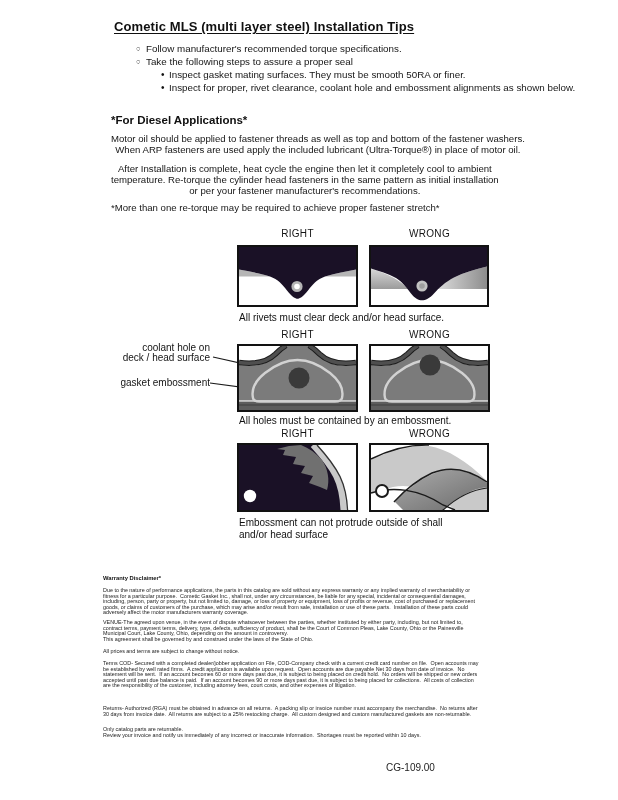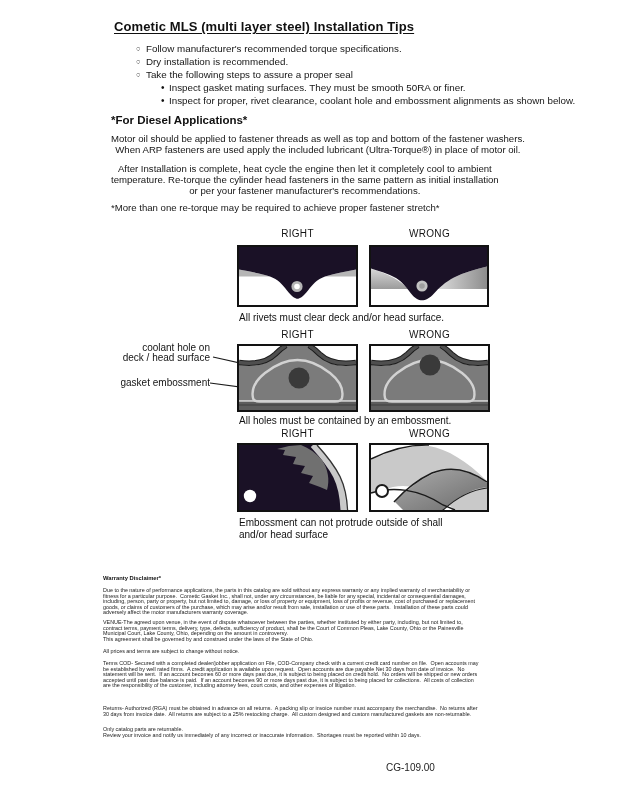--- a/index.html
+++ b/index.html
@@ -31,21 +31,20 @@
 </style>
 </head>
 <body>
 
 <div class="sheet">
 
   <div class="abs title">Cometic MLS (multi layer steel) Installation Tips</div>
 
   <div class="abs bullets">
     <div class="brow"><span class="m1">○</span><span>Follow manufacturer's recommended torque specifications.</span></div>
-    <div class="brow"><span class="m1">○</span><span>Dry installation is recommended.</span></div>
     <div class="brow"><span class="m1">○</span><span>Take the following steps to assure a proper seal</span></div>
     <div class="brow sub"><span class="m2">•</span><span>Inspect gasket mating surfaces.  They must be smooth 50RA or finer.</span></div>
     <div class="brow sub"><span class="m2">•</span><span>Inspect for proper, rivet clearance, coolant hole and embossment alignments as shown below.</span></div>
   </div>
 
   <div class="abs h2">*For Diesel Applications*</div>
   <div class="abs para p1">Motor oil should be applied to fastener threads as well as top and bottom of the fastener washers.
 When ARP fasteners are used apply the included lubricant (Ultra-Torque®) in place of motor oil.</div>
   <div class="abs para p2">After Installation is complete, heat cycle the engine then let it completely cool to ambient
 temperature. Re-torque the cylinder head fasteners in the same pattern as initial installation

